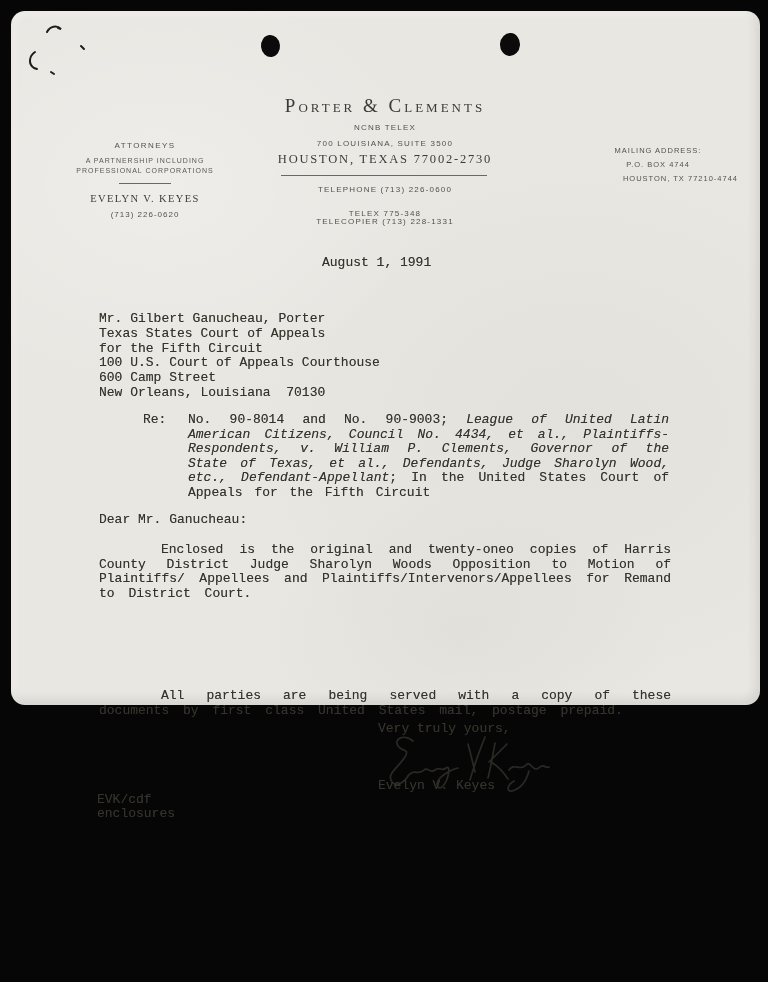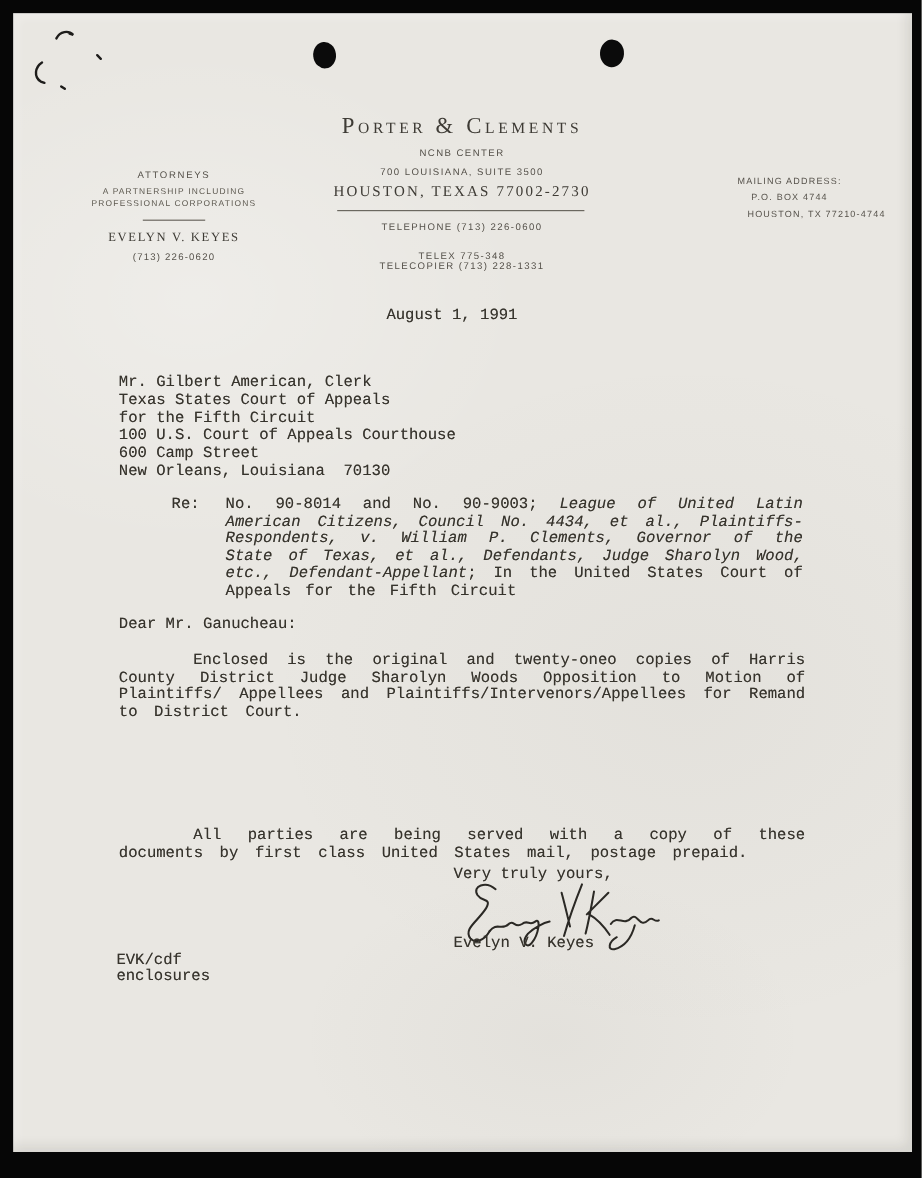--- a/index.html
+++ b/index.html
@@ -4,27 +4,28 @@
 <style>
   * { margin:0; padding:0; box-sizing:border-box; }
   html,body { width:768px; height:982px; }
   body {
     background:#060606;
     position:relative;
     overflow:hidden;
     font-family:"Liberation Sans", sans-serif;
   }
   .paper {
-    position:absolute; left:11px; top:11px; width:749px; height:949px;
+    position:absolute; left:11px; top:11px; width:749px; height:694px;
     background:#e9e7e2;
     background-image:
       radial-gradient(ellipse 400px 300px at 20% 25%, rgba(255,255,255,0.25), rgba(255,255,255,0) 70%),
       radial-gradient(ellipse 500px 400px at 75% 60%, rgba(120,115,105,0.05), rgba(0,0,0,0) 70%),
       radial-gradient(ellipse 300px 200px at 60% 90%, rgba(120,115,105,0.05), rgba(0,0,0,0) 70%);
     box-shadow: inset -4px -5px 10px rgba(40,38,34,0.10), inset 3px 3px 8px rgba(255,255,255,0.35);
+    border-radius: 14px;
   }
   .hole { position:absolute; background:#0b0b0b; border-radius:50%; }
   .hole.h1 { left:250px; top:24px; width:19px; height:22px; transform:rotate(-6deg); }
   .hole.h2 { left:489px; top:22px; width:20px; height:23px; transform:rotate(4deg); }
 
   
   .lh { color:#4b4841; text-align:center; position:absolute; }
   .lh-center { left:224px; top:0; width:300px; }
   .firm-name {
     position:absolute; left:0; top:84px; width:300px;
@@ -101,21 +102,21 @@
     <g fill="none" stroke="#1e1d1b" stroke-width="2" stroke-linecap="round">
       <path d="M26,16 C29,10 36,9 40,13 L37,12"></path>
       <path d="M60,30 L63,33"></path>
       <path d="M14,36 C8,40 7,48 13,52 L16,53"></path>
       <path d="M30,56 L33,58"></path>
     </g>
   </svg>
 
   <div class="lh lh-center">
     <div class="firm-name">Porter &amp; Clements</div>
-    <div class="lh-small ncnb">NCNB CENTER</div>
+    <div class="lh-small ncnb">NCNB TELEX</div>
     <div class="lh-small louisiana">700 LOUISIANA, SUITE 3500</div>
     <div class="houston">HOUSTON, TEXAS 77002-2730</div>
     <div class="lh-small tel">TELEPHONE (713) 226-0600</div>
     <div class="lh-small fax">TELECOPIER (713) 228-1331</div>
     <div class="lh-small telex">TELEX 775-348</div>
   </div>
   <div class="center-rule"></div>
 
   <div class="lh lh-left">
     <div class="attorneys">ATTORNEYS</div>
@@ -128,21 +129,21 @@
 
   <div class="lh lh-right">
     <div class="mailing">MAILING ADDRESS:</div>
     <div class="pobox">P.O. BOX 4744</div>
     <div class="mail-city">HOUSTON, TX 77210-4744</div>
   </div>
 
   <div class="typed tline date">August 1, 1991</div>
 
   <div class="typed recipient">
-    <span>Mr. Gilbert American, Clerk</span>
+    <span>Mr. Gilbert Ganucheau, Porter</span>
     <span>Texas States Court of Appeals</span>
     <span>for the Fifth Circuit</span>
     <span>100 U.S. Court of Appeals Courthouse</span>
     <span>600 Camp Street</span>
     <span>New Orleans, Louisiana  70130</span>
   </div>
 
   <div class="typed tline re-label">Re:</div>
   <div class="typed re-text"><span>No. 90-8014 and No. 90-9003; </span><span class="ital">League of United Latin American Citizens, Council No. 4434, et al., Plaintiffs-Respondents, v. William P. Clements, Governor of the State of Texas, et al., Defendants, Judge Sharolyn Wood, etc., Defendant-Appellant</span><span>; In the United States Court of Appeals for the Fifth Circuit</span></div>
 

